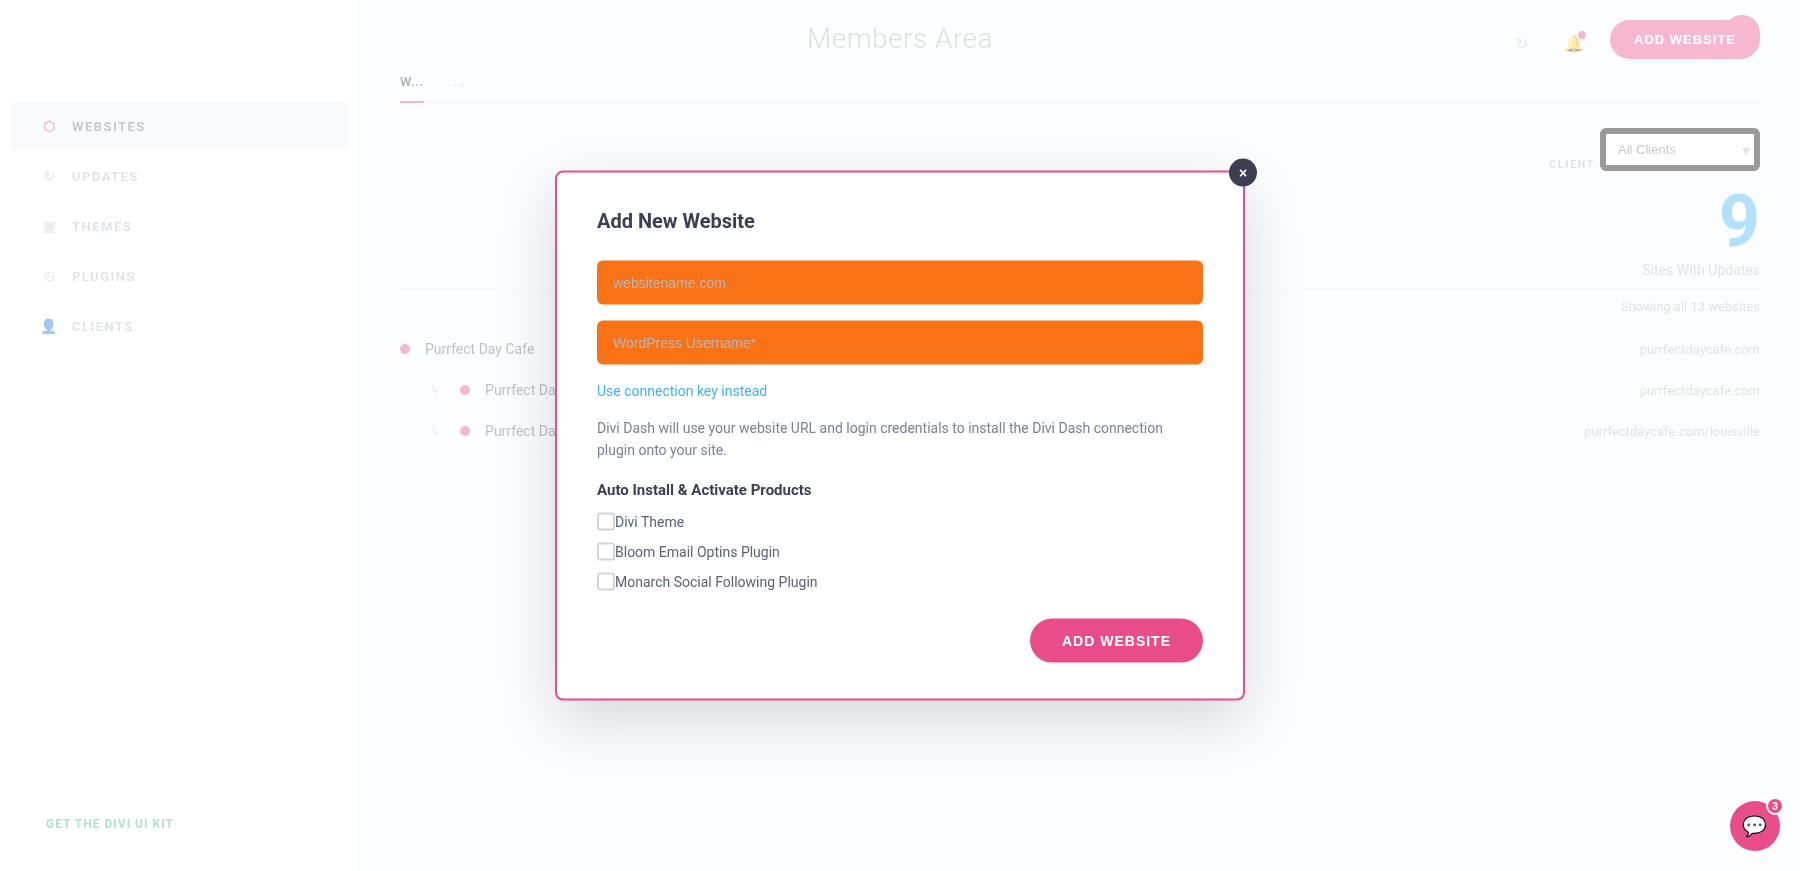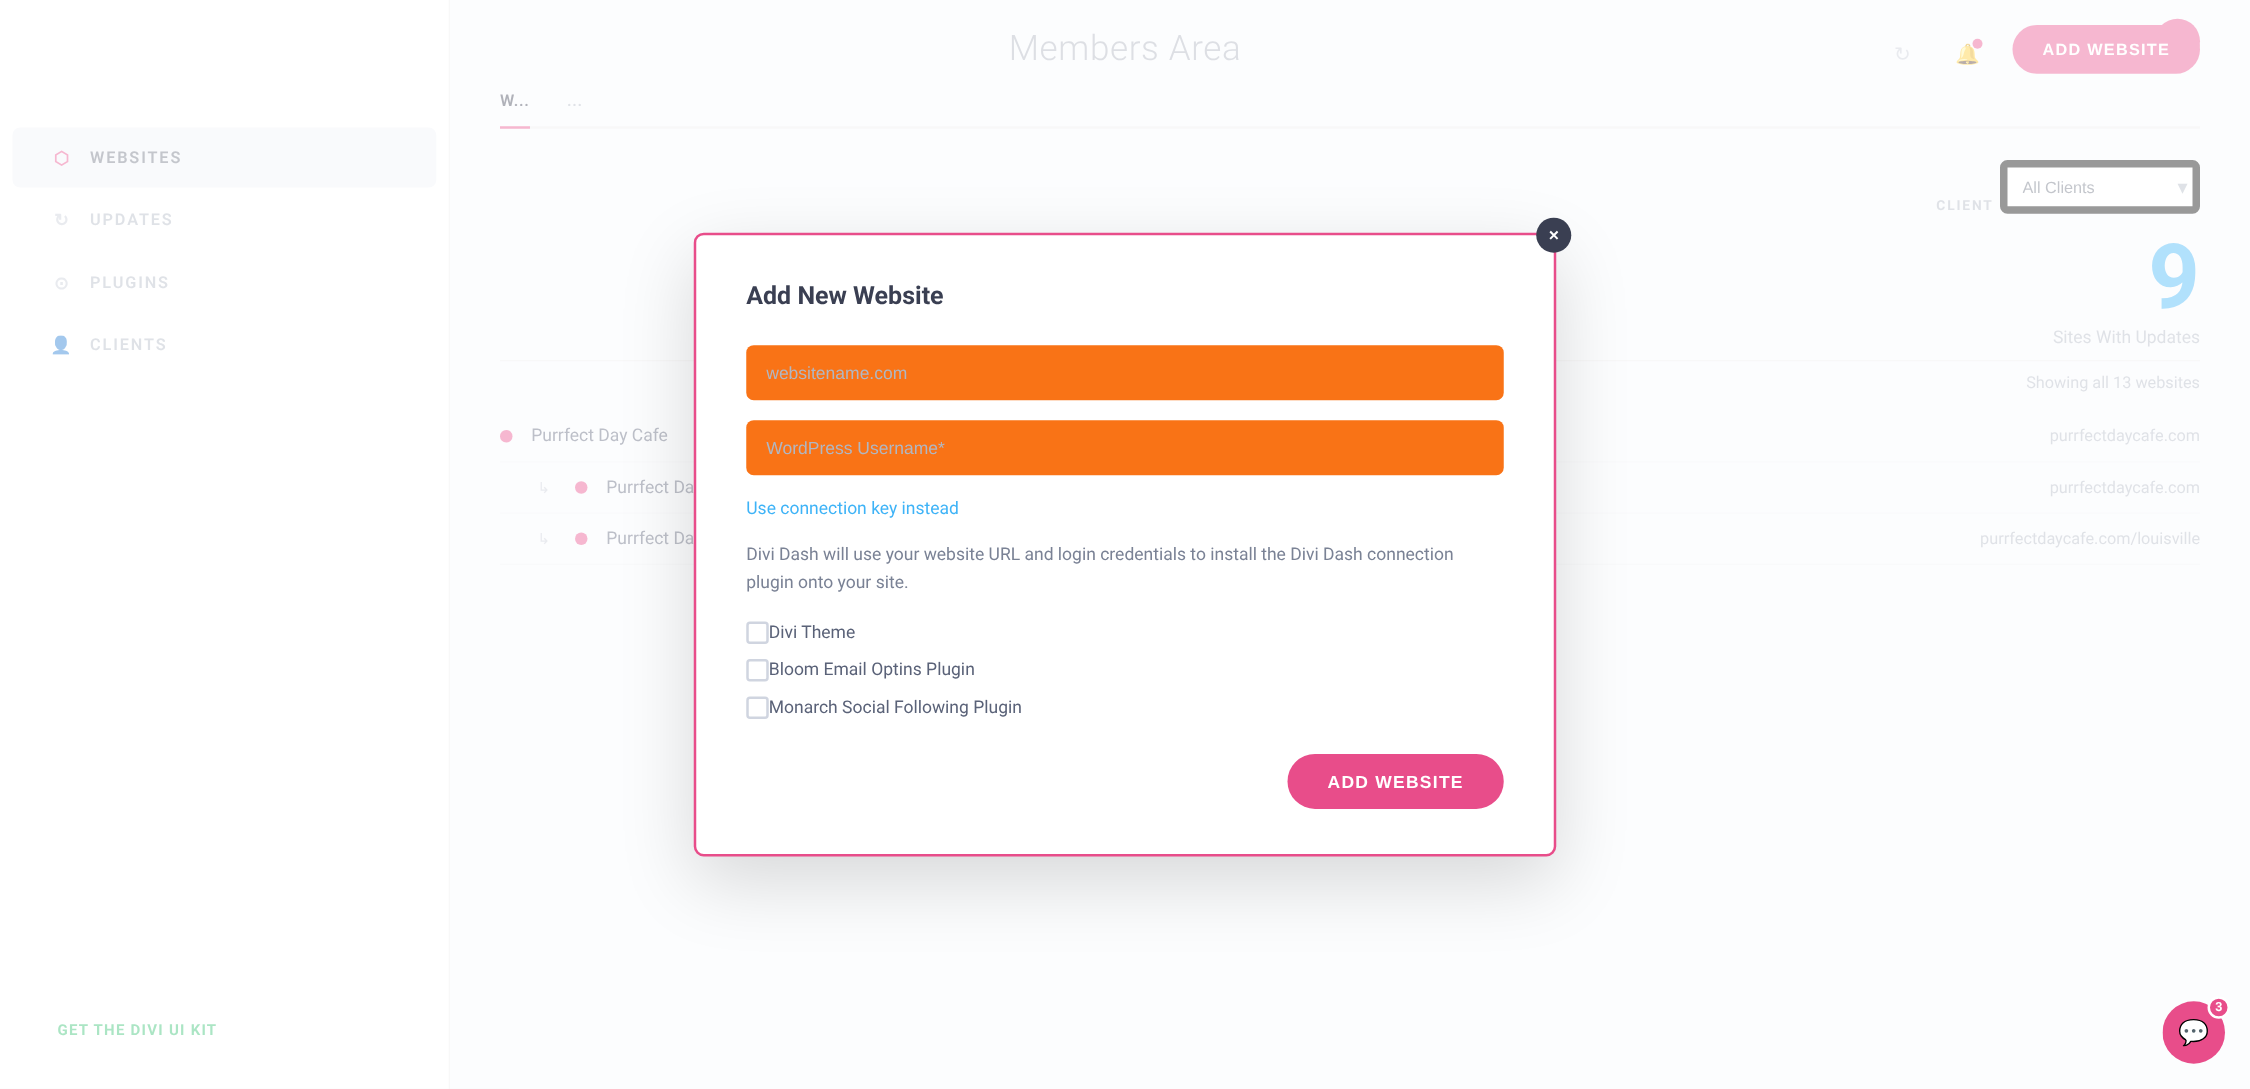--- a/index.html
+++ b/index.html
@@ -438,20 +438,24 @@
   <div class="sidebar">
     <div class="sidebar-item active">
       <span class="sidebar-icon">⬡</span>
       <span>WEBSITES</span>
     </div>
     <div class="sidebar-item">
       <span class="sidebar-icon">↻</span>
       <span>UPDATES</span>
     </div>
     <div class="sidebar-item">
+      <span class="sidebar-icon">▣</span>
+      <span>THEMES</span>
+    </div>
+    <div class="sidebar-item">
       <span class="sidebar-icon">⊙</span>
       <span>PLUGINS</span>
     </div>
     <div class="sidebar-item">
       <span class="sidebar-icon">👤</span>
       <span>CLIENTS</span>
     </div>
 
     <div class="sidebar-bottom">GET THE DIVI UI KIT</div>
   </div>
@@ -527,20 +531,21 @@
     <input class="modal-input" type="text" placeholder="websitename.com" style="">
 
     <div class="modal-row">
       <input class="modal-input" type="text" placeholder="WordPress Username*" style="">
     </div>
 
     <a class="connection-key-link">Use connection key instead</a>
 
     <p class="modal-description">Divi Dash will use your website URL and login credentials to install the Divi Dash connection plugin onto your site.</p>
 
+    <div class="auto-install-title">Auto Install &amp; Activate Products</div>
 
     <div class="checkbox-item">
       <div class="checkbox-box"></div>
       <span class="checkbox-label">Divi Theme</span>
     </div>
 
     <div class="checkbox-item">
       <div class="checkbox-box"></div>
       <span class="checkbox-label">Bloom Email Optins Plugin</span>
     </div>

